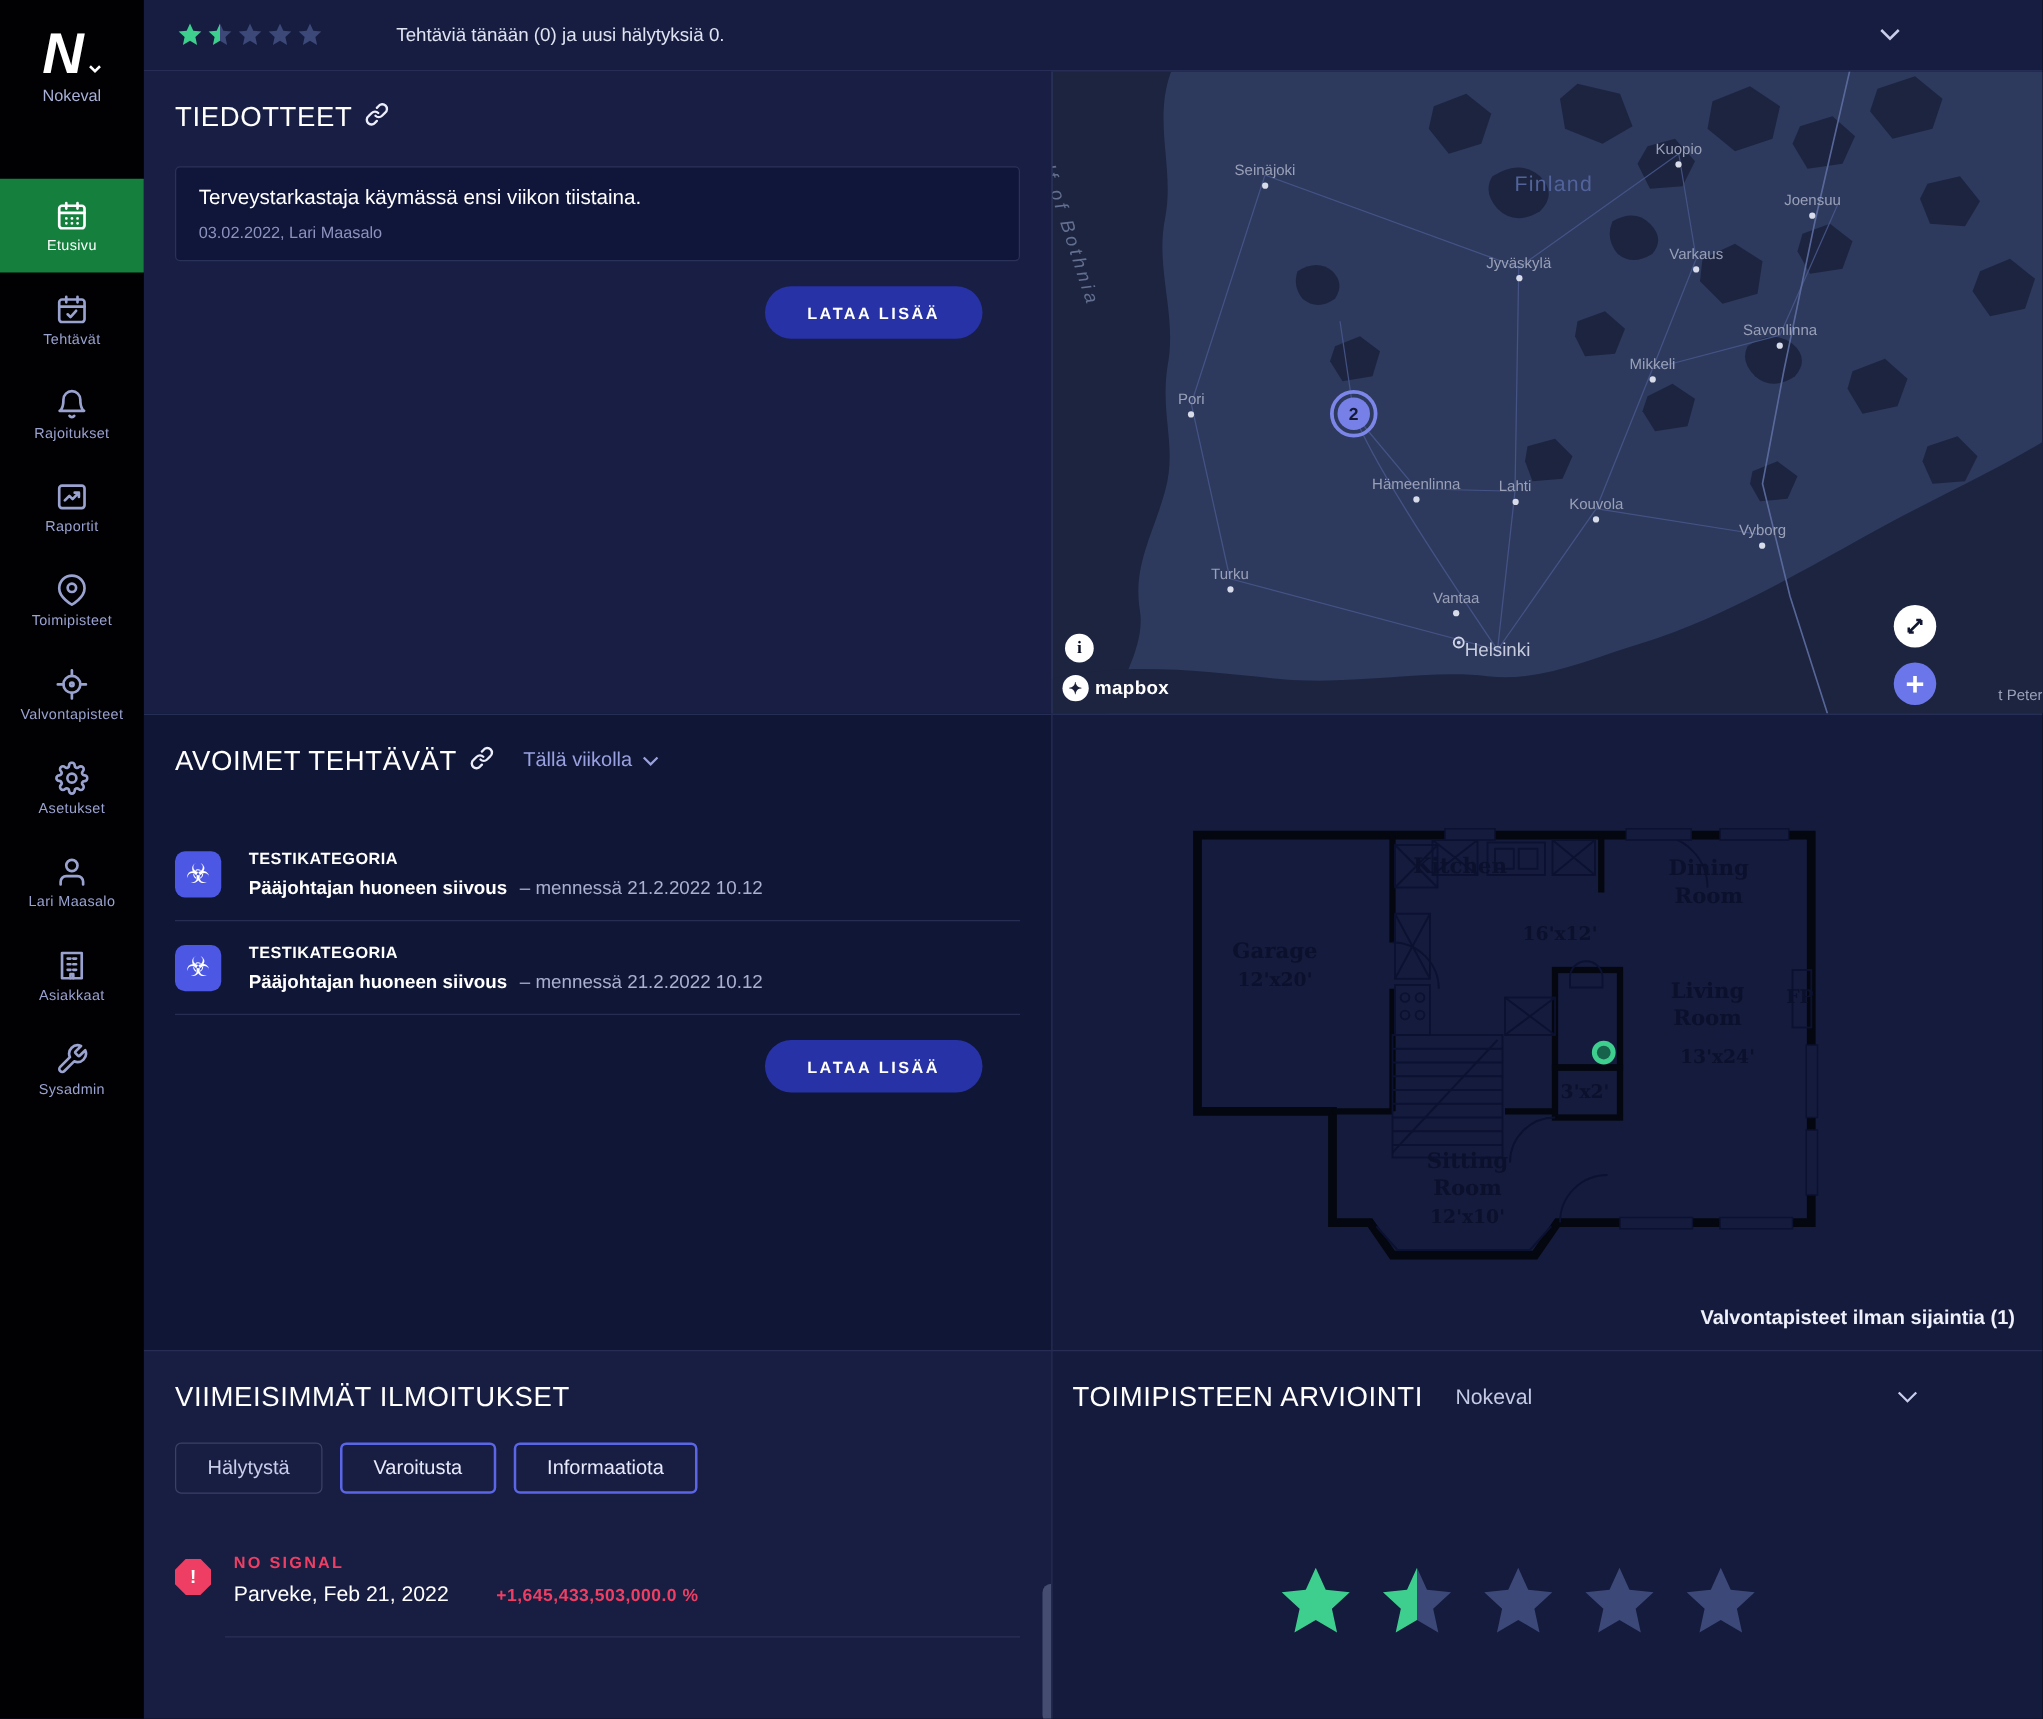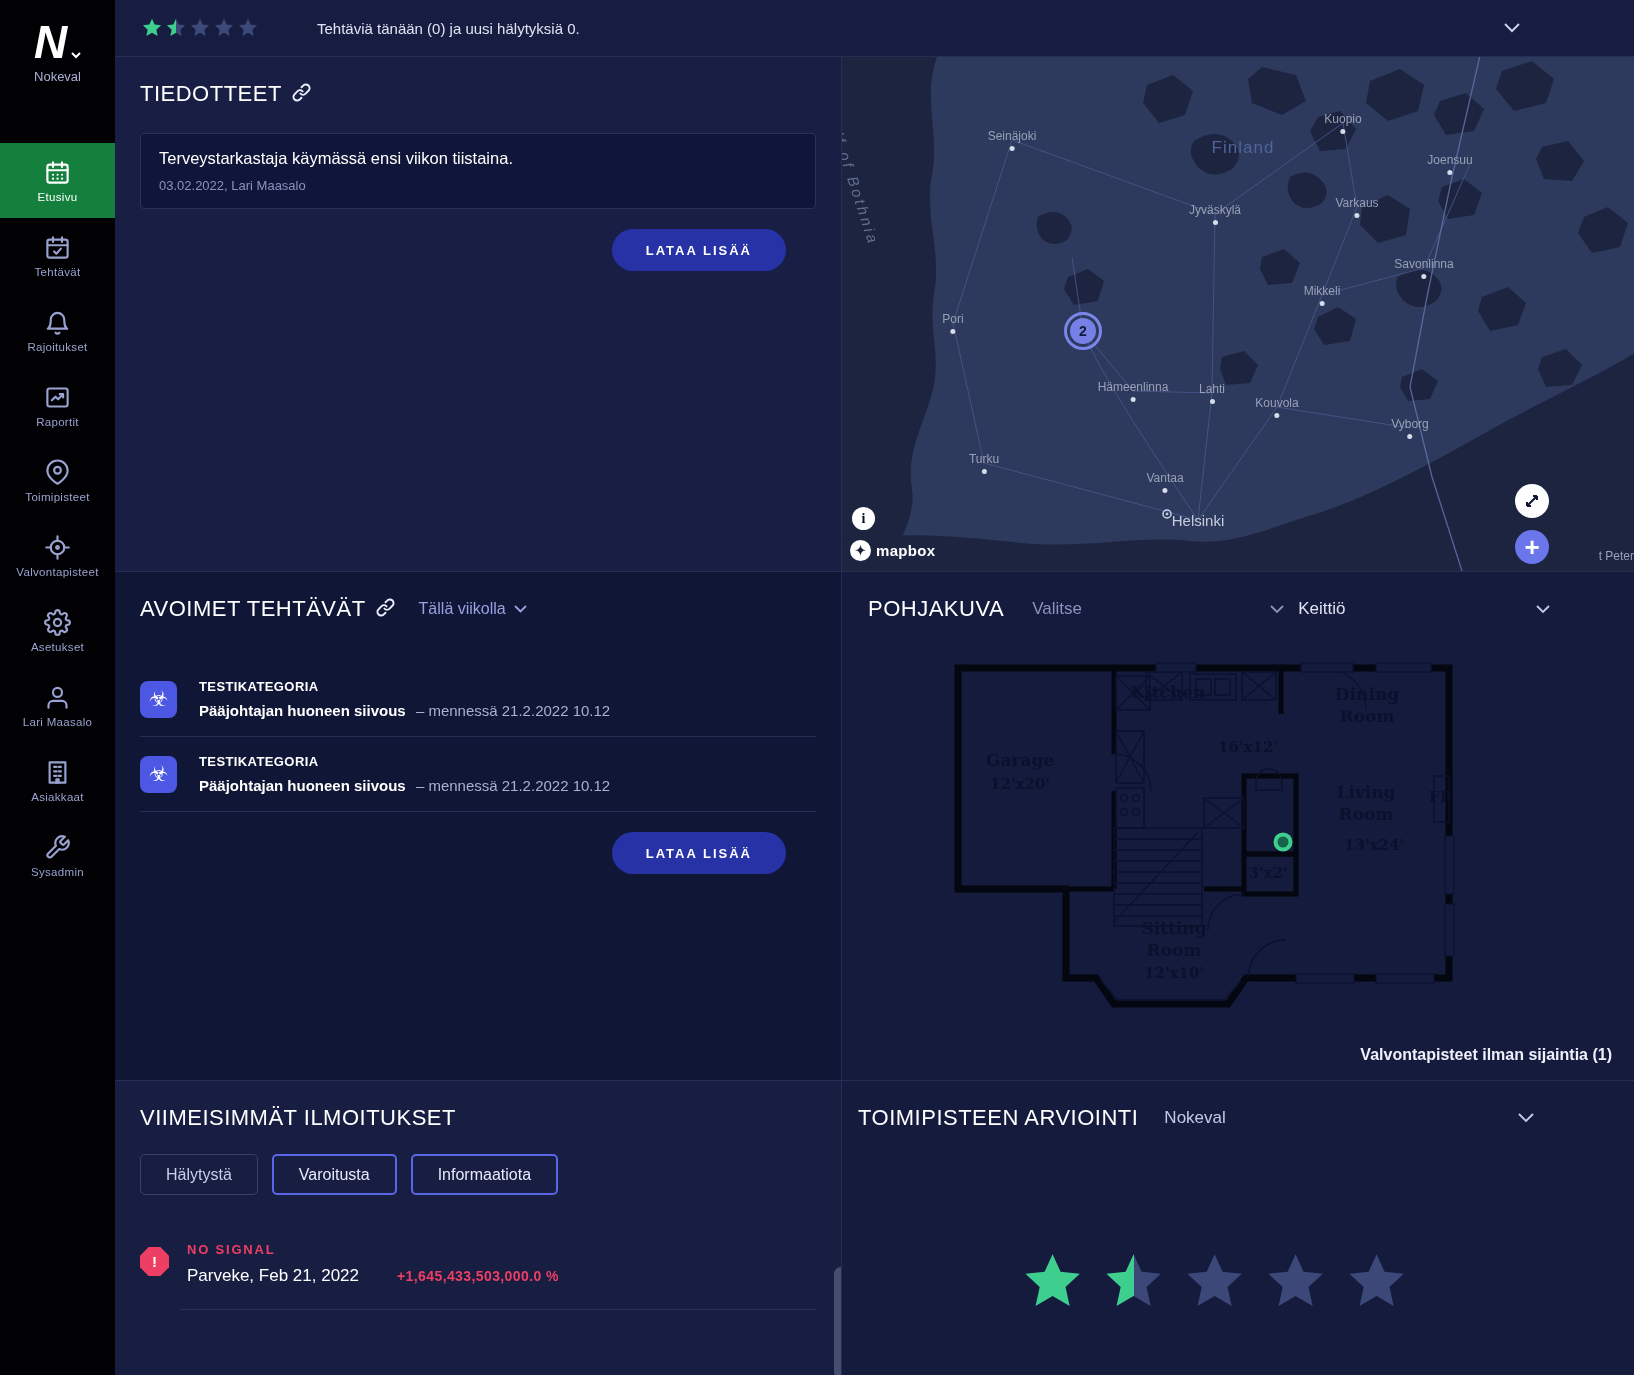--- a/index.html
+++ b/index.html
@@ -430,39 +430,20 @@
             <div>
               <div class="task-cat">TESTIKATEGORIA</div>
               <div class="task-line"><span class="tt">Pääjohtajan huoneen siivous</span><span class="due"> – mennessä 21.2.2022 10.12</span></div>
             </div>
           </div>
         </div>
       <button class="btn-load">LATAA LISÄÄ</button>
     </section>
 
     <section class="panel p-floor">
-      <div class="floor-head">
-        <h2 class="panel-title">POHJAKUVA</h2>
-        <div class="dd fp-dd1">
-          <span>Valitse</span>
-          <span class="chev">
-            <svg width="14" height="9" viewBox="0 0 14 9">
-                <path d="M1 1l6 6 6-6" fill="none" stroke="#8b92bd" stroke-width="1.8"></path>
-              </svg>
-          </span>
-        </div>
-        <div class="dd fp-dd2">
-          <span>Keittiö</span>
-          <span class="chev">
-            <svg width="14" height="9" viewBox="0 0 14 9">
-                <path d="M1 1l6 6 6-6" fill="none" stroke="#c5cae4" stroke-width="1.8"></path>
-              </svg>
-          </span>
-        </div>
-      </div>
       <svg class="fp-svg" width="515" height="393" viewBox="0 0 515 393">
         <g stroke="#04070f" stroke-width="7" fill="none">
           <path d="M12,32 L503,32 L503,342 L300,342 L282,368 L168,368 L150,342 L120,342 L120,253 L12,253 Z"></path>
         </g>
         <g stroke="#04070f" stroke-width="5" fill="none">
           <path d="M168,32 V118"></path>
             <path d="M168,155 V253"></path>
             <path d="M120,253 H168"></path>
           <path d="M258,253 H298"></path>
             <path d="M335,32 V78"></path>

